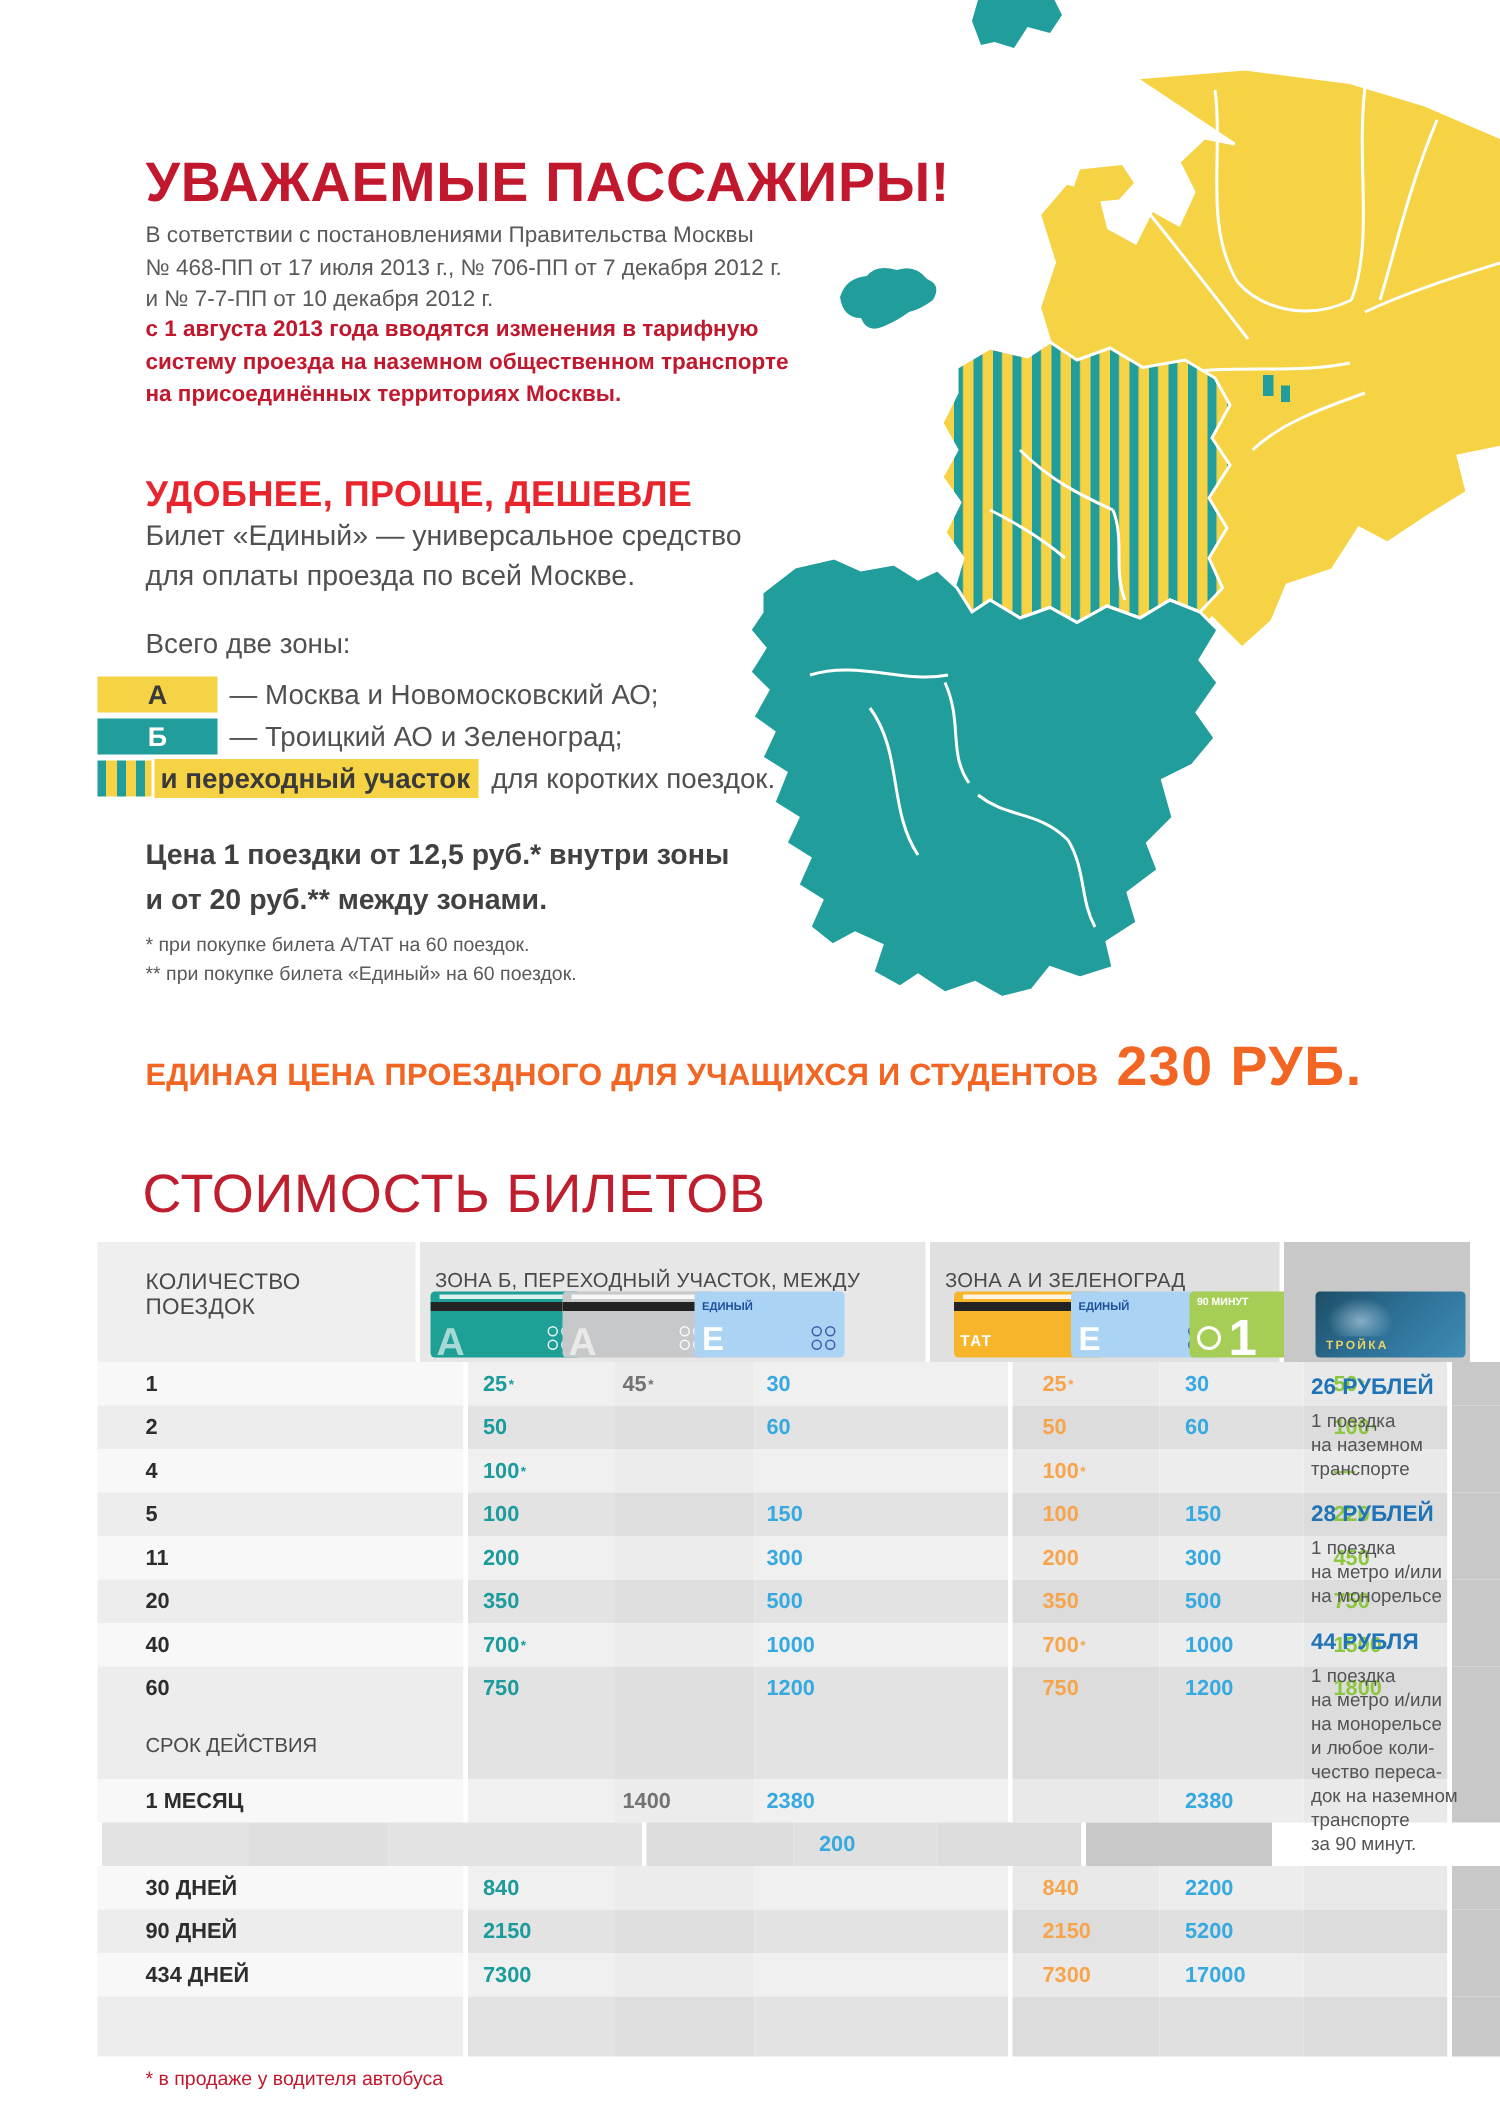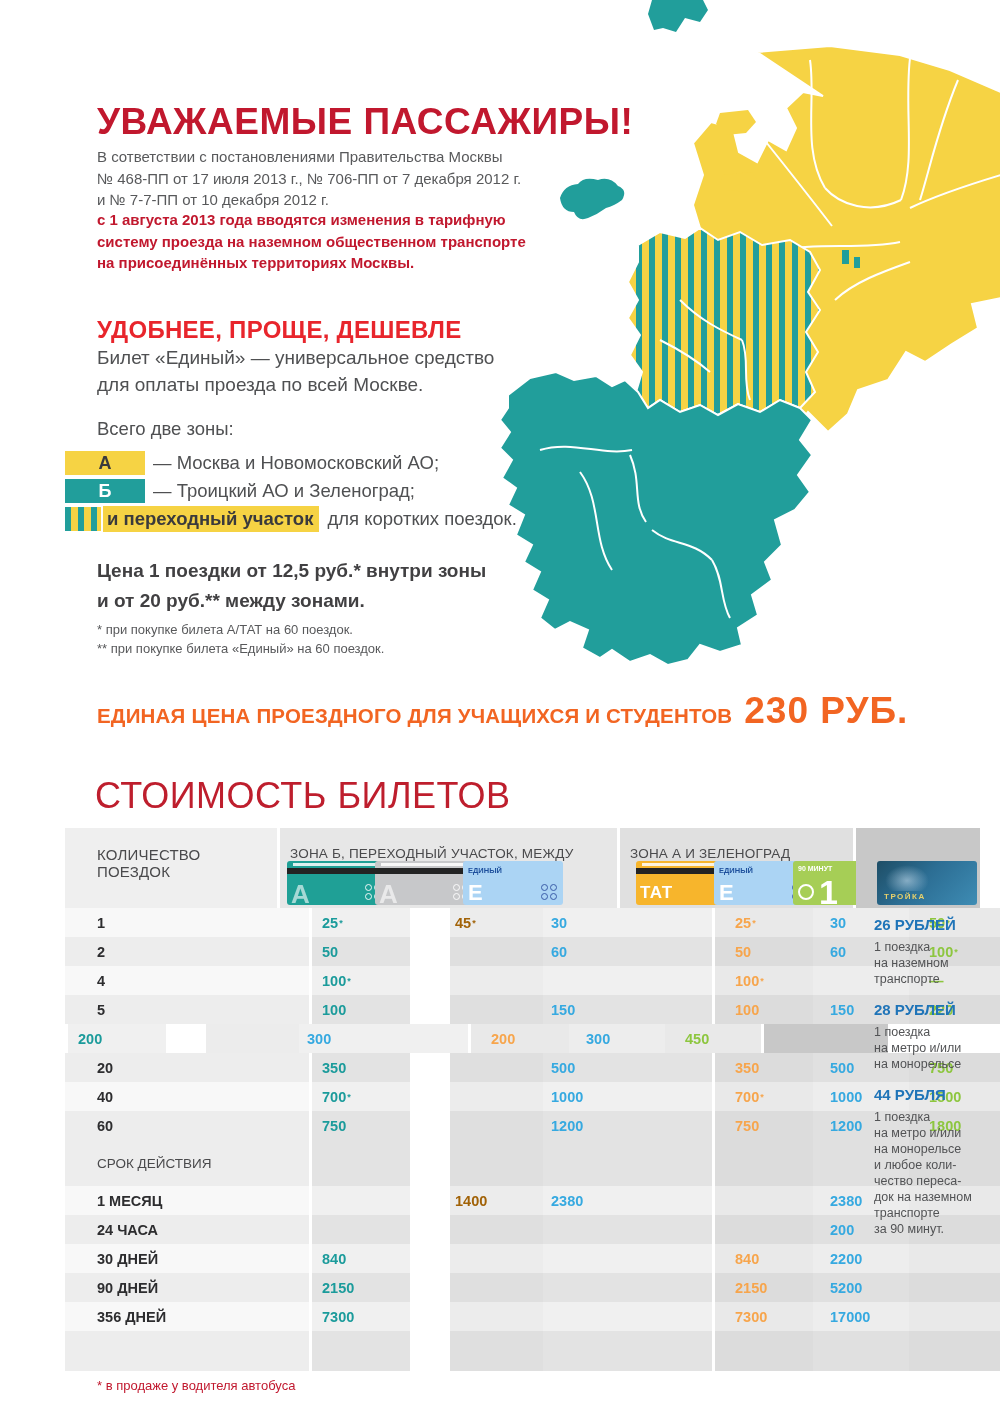--- a/index.html
+++ b/index.html
@@ -58,21 +58,21 @@
   .trow.srok{height:46px;}
   .trow.last{height:40px;}
   .cell{flex:none;display:flex;align-items:center;}
   .cl{width:212px;} .c1{width:88px;} .c2{width:88px;} .c3{width:161px;}
   .c4{width:78px;} .c5{width:79px;} .c6{width:76px;} .ci{width:124px;}
   .lab{padding-left:32px;font-size:14.5px;font-weight:bold;color:#2D2D2F;}
   .srok .lab{font-weight:normal;font-size:13.5px;color:#4A4A4C;}
   .v{font-size:14.5px;font-weight:bold;}
   .c1.v{padding-left:10px;} .c2.v{padding-left:5px;} .c3.v{padding-left:8px;}
   .c4.v{padding-left:20px;} .c5.v{padding-left:17px;} .c6.v{padding-left:20px;}
-  .vc1{color:#1B9B9B;} .vc2{color:#a16207;margin-left:40px;} .vc3{color:#36A9E0;}
+  .vc1{color:#1B9B9B;} .vc2{color:#737373;} .vc3{color:#36A9E0;}
   .vc4{color:#F7A54C;} .vc5{color:#36A9E0;} .vc6{color:#8DC63F;}
   .ast{font-size:9px;vertical-align:super;margin-left:1px;}
   
   .light .cl{background:#F8F8F8;} .light .c1{background:#F0F0F0;} .light .c2{background:#ECECEC;}
   .light .c3{background:#F0F0F0;} .light .c4{background:#E9E9E9;} .light .c5{background:#EDEDED;}
   .light .c6{background:#E9E9E9;}
   .dark .cl{background:#EDEDED;} .dark .c1{background:#E3E3E3;} .dark .c2{background:#DFDFDF;}
   .dark .c3{background:#E3E3E3;} .dark .c4{background:#DCDCDC;} .dark .c5{background:#E0E0E0;}
   .dark .c6{background:#DCDCDC;}
   .ci{background:#C8C8C8 !important;}
@@ -87,21 +87,21 @@
   .card{position:relative;width:60px;height:44px;border-radius:3px;overflow:hidden;margin-left:7px;padding-left:40px;}
   .sa1 .card,.sa2 .card,.sa3 .card{margin-left:16px;}
   .hb-info .card{margin-left:0;}
   .t-paper-a-teal{background:#1FA096;}
   .t-paper-a-gray{background:#C7C8CA;}
   .t-tat{background:#F7B52C;}
   .topline{position:absolute;top:2px;left:6px;right:6px;height:3px;background:rgba(255,255,255,.85);}
   .mstripe{position:absolute;top:7px;left:0;right:0;height:6px;background:#232323;}
   .bigletter{position:absolute;left:4px;bottom:-2px;font-size:26px;font-weight:bold;
              color:rgba(255,255,255,.6);line-height:1;}
-  .t-tat .bigletter{font-size:17px;bottom:4px;color:#fff;letter-spacing:.5px;}
+  .t-tat .bigletter{font-size:11px;bottom:4px;color:#fff;letter-spacing:.5px;font-family:Liberation Mono, monospace;}
   .dots{position:absolute;right:5px;bottom:5px;width:17px;display:flex;flex-wrap:wrap;gap:2px;}
   .ring{width:5px;height:5px;border:1.4px solid rgba(255,255,255,.9);border-radius:50%;}
   .t-ediny{background:#ABD4F4;}
   .t-ediny .etitle{position:absolute;top:5px;left:5px;font-size:7.5px;font-weight:bold;color:#1D4F9C;}
   .t-ediny .bigletter{color:#fff;font-size:22px;bottom:1px;left:5px;}
   .t-ediny .ring{border-color:#3A5DA8;}
   .t-90min{background:#A6CE56;}
   .t-90min .etitle{position:absolute;top:4px;left:5px;font-size:7px;font-weight:bold;color:#fff;}
   .t-90min .bigletter{left:26px;bottom:-4px;font-size:34px;color:#fff;}
   .t-90min .bigring{position:absolute;left:5px;bottom:5px;width:12px;height:12px;
@@ -367,20 +367,21 @@
           <div class="cell c2 v vc2"></div>
           <div class="cell c3 v vc3">150</div>
           <div class="g"></div>
           <div class="cell c4 v vc4">100</div>
           <div class="cell c5 v vc5">150</div>
           <div class="cell c6 v vc6">220</div>
           <div class="g"></div>
           <div class="cell ci"></div>
         </div>
         <div class="trow light">
+          <div class="cell cl lab">11</div>
           <div class="g"></div>
           <div class="cell c1 v vc1">200</div>
           <div class="cell c2 v vc2"></div>
           <div class="cell c3 v vc3">300</div>
           <div class="g"></div>
           <div class="cell c4 v vc4">200</div>
           <div class="cell c5 v vc5">300</div>
           <div class="cell c6 v vc6">450</div>
           <div class="g"></div>
           <div class="cell ci"></div>
@@ -444,21 +445,20 @@
           <div class="cell c2 v vc2">1400</div>
           <div class="cell c3 v vc3">2380</div>
           <div class="g"></div>
           <div class="cell c4 v vc4"></div>
           <div class="cell c5 v vc5">2380</div>
           <div class="cell c6 v vc6"></div>
           <div class="g"></div>
           <div class="cell ci"></div>
         </div>
         <div class="trow dark">
-          <div class="cell cl lab">24 ЧАСА</div>
           <div class="g"></div>
           <div class="cell c1 v vc1"></div>
           <div class="cell c2 v vc2"></div>
           <div class="cell c3 v vc3"></div>
           <div class="g"></div>
           <div class="cell c4 v vc4"></div>
           <div class="cell c5 v vc5">200</div>
           <div class="cell c6 v vc6"></div>
           <div class="g"></div>
           <div class="cell ci"></div>
@@ -483,21 +483,21 @@
           <div class="cell c2 v vc2"></div>
           <div class="cell c3 v vc3"></div>
           <div class="g"></div>
           <div class="cell c4 v vc4">2150</div>
           <div class="cell c5 v vc5">5200</div>
           <div class="cell c6 v vc6"></div>
           <div class="g"></div>
           <div class="cell ci"></div>
         </div>
         <div class="trow light">
-          <div class="cell cl lab">356 ДНЕЙ</div>
+          <div class="cell cl lab">434 ДНЕЙ</div>
           <div class="g"></div>
           <div class="cell c1 v vc1">7300</div>
           <div class="cell c2 v vc2"></div>
           <div class="cell c3 v vc3"></div>
           <div class="g"></div>
           <div class="cell c4 v vc4">7300</div>
           <div class="cell c5 v vc5">17000</div>
           <div class="cell c6 v vc6"></div>
           <div class="g"></div>
           <div class="cell ci"></div>

